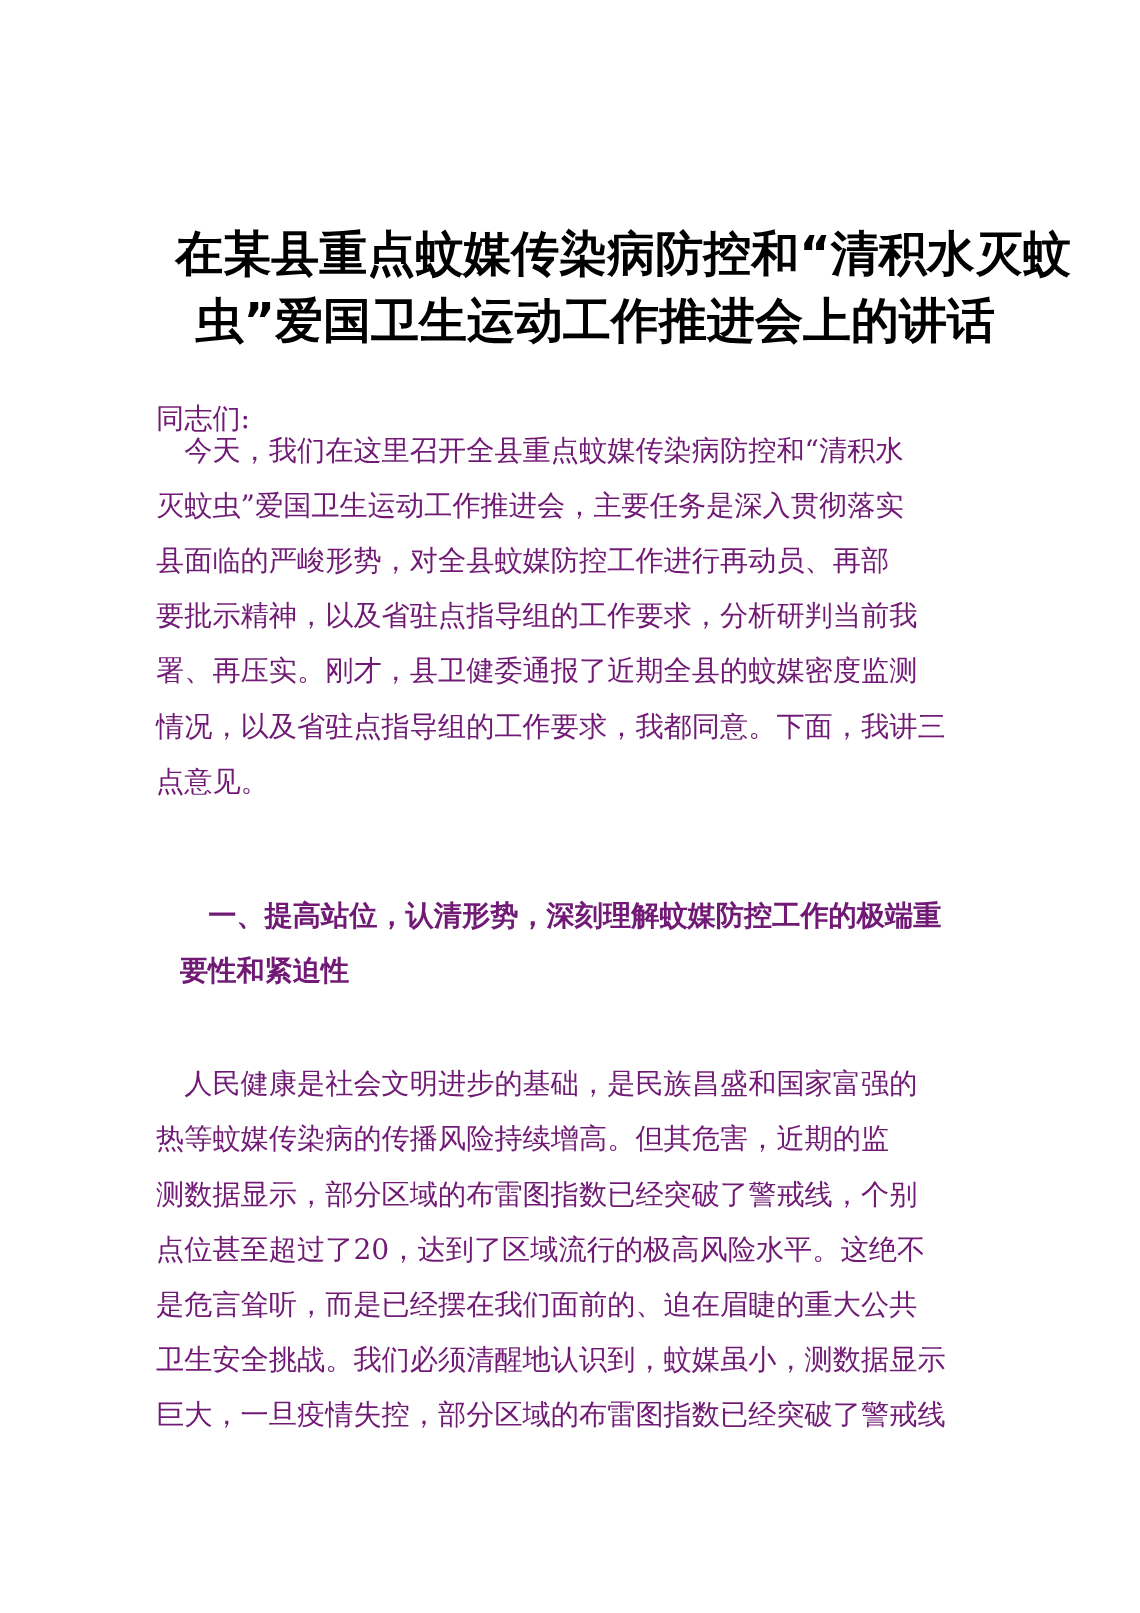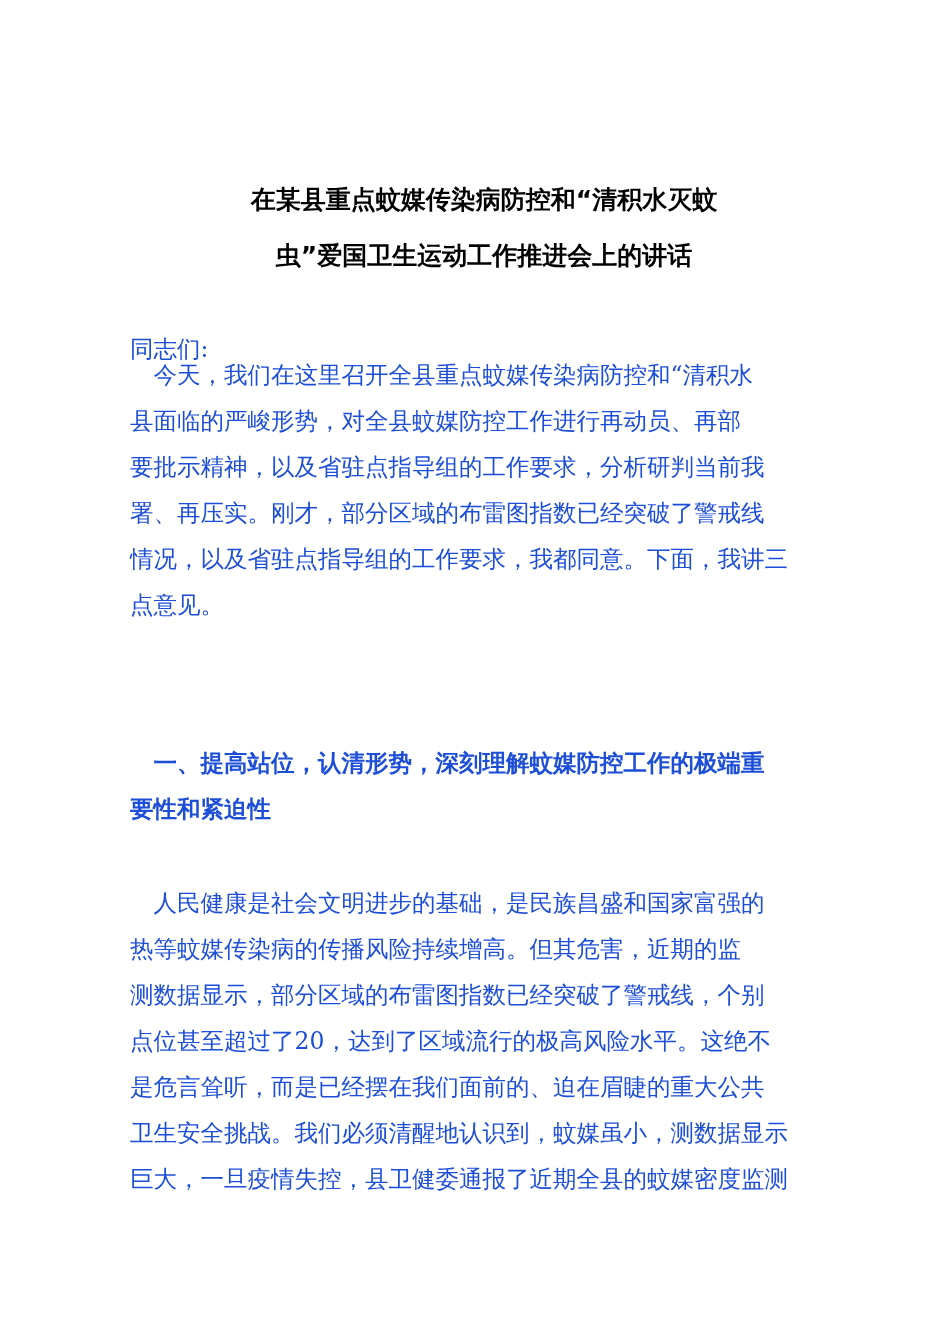--- a/index.html
+++ b/index.html
@@ -20,34 +20,34 @@
       width: 950px; height: 1344px;
       background: #ffffff;
     }
     .title {
       position: absolute;
       left: 130px;
       top: 168px;
       width: 700px;
       font-family: "DejaVu Sans", sans-serif;
       font-weight: bold;
-      font-size: 25px;
+      font-size: 40px;
       line-height: 56px;
       text-align: center;
       letter-spacing: 0px;
-      margin: 4px;
+      margin: 16px;
     }
     .title .line { display: block; white-space: nowrap; }
     .body-text {
       position: absolute;
       left: 130px;
       width: 700px;
       font-family: "DejaVu Serif", serif;
       font-size: 23.5px;
-      color: #1d4ed8;
+      color: #701a75;
     }
     .line {
       display: block;
       white-space: nowrap;
       height: 46px;
       line-height: 46px;
     }
     .h1 {
       font-family: "DejaVu Sans", sans-serif;
       font-weight: bold;
@@ -62,35 +62,36 @@
     <span class="line" style="height:56px;line-height:56px;">在某县重点蚊媒传染病防控和“清积水灭蚊</span>
     <span class="line" style="height:56px;line-height:56px;">虫”爱国卫生运动工作推进会上的讲话</span>
   </h1>
 
   <div class="body-text" style="top:326px;">
     <span class="line">同志们:</span>
   </div>
 
   <div class="body-text" style="top:352px;">
     <span class="line">　今天，我们在这里召开全县重点蚊媒传染病防控和“清积水</span>
+    <span class="line">灭蚊虫”爱国卫生运动工作推进会，主要任务是深入贯彻落实</span>
     <span class="line">县面临的严峻形势，对全县蚊媒防控工作进行再动员、再部</span>
     <span class="line">要批示精神，以及省驻点指导组的工作要求，分析研判当前我</span>
-    <span class="line">署、再压实。刚才，部分区域的布雷图指数已经突破了警戒线</span>
+    <span class="line">署、再压实。刚才，县卫健委通报了近期全县的蚊媒密度监测</span>
     <span class="line">情况，以及省驻点指导组的工作要求，我都同意。下面，我讲三</span>
     <span class="line">点意见。</span>
   </div>
 
-  <div class="body-text h1" style="top:740px;">
+  <div class="body-text h1" style="top:740px;margin-left:20px;">
     <span class="line">　一、提高站位，认清形势，深刻理解蚊媒防控工作的极端重</span>
     <span class="line">要性和紧迫性</span>
   </div>
 
   <div class="body-text" style="top:880px;">
     <span class="line">　人民健康是社会文明进步的基础，是民族昌盛和国家富强的</span>
     <span class="line">热等蚊媒传染病的传播风险持续增高。但其危害，近期的监</span>
     <span class="line">测数据显示，部分区域的布雷图指数已经突破了警戒线，个别</span>
     <span class="line">点位甚至超过了20，达到了区域流行的极高风险水平。这绝不</span>
     <span class="line">是危言耸听，而是已经摆在我们面前的、迫在眉睫的重大公共</span>
     <span class="line">卫生安全挑战。我们必须清醒地认识到，蚊媒虽小，测数据显示</span>
-    <span class="line">巨大，一旦疫情失控，县卫健委通报了近期全县的蚊媒密度监测</span>
+    <span class="line">巨大，一旦疫情失控，部分区域的布雷图指数已经突破了警戒线</span>
   </div>
 
 </div>
 
 </body></html>

